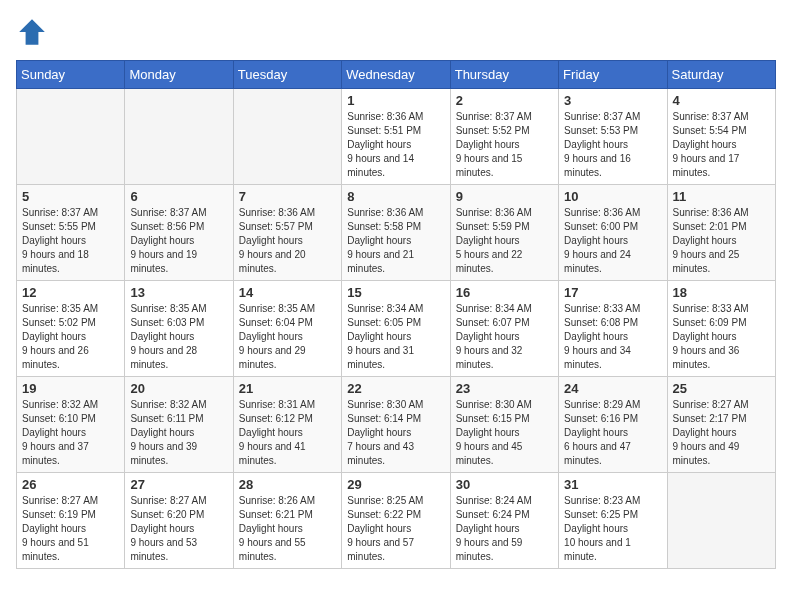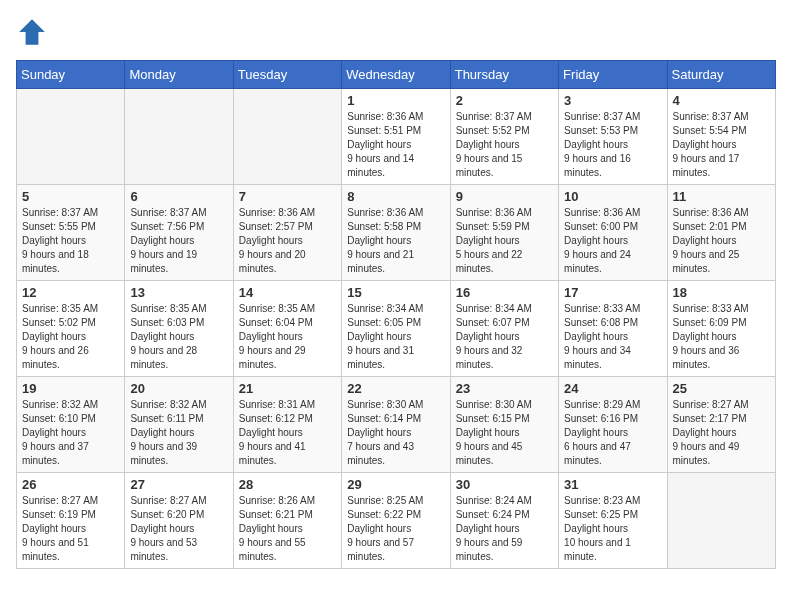--- a/index.html
+++ b/index.html
@@ -177,30 +177,30 @@
           <span>Sunrise: 8:37 AM</span><br>
           <span>Sunset: 5:55 PM</span><br>
           <span>Daylight hours</span><br>
           <span>9 hours and 18 minutes.</span>
         </div>
       </td>
         <td>
         <span class="day-number">6</span>
         <div class="cell-info">
           <span>Sunrise: 8:37 AM</span><br>
-          <span>Sunset: 7:56 PM</span><br>
+          <span>Sunset: 8:56 PM</span><br>
           <span>Daylight hours</span><br>
           <span>9 hours and 19 minutes.</span>
         </div>
       </td>
         <td>
         <span class="day-number">7</span>
         <div class="cell-info">
           <span>Sunrise: 8:36 AM</span><br>
-          <span>Sunset: 2:57 PM</span><br>
+          <span>Sunset: 5:57 PM</span><br>
           <span>Daylight hours</span><br>
           <span>9 hours and 20 minutes.</span>
         </div>
       </td>
         <td>
         <span class="day-number">8</span>
         <div class="cell-info">
           <span>Sunrise: 8:36 AM</span><br>
           <span>Sunset: 5:58 PM</span><br>
           <span>Daylight hours</span><br>

